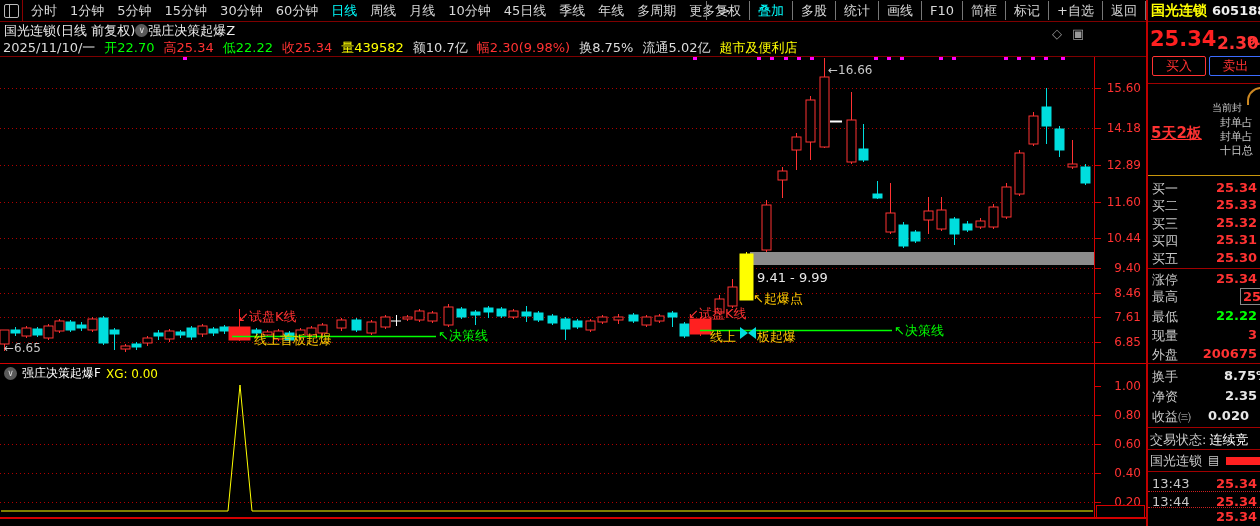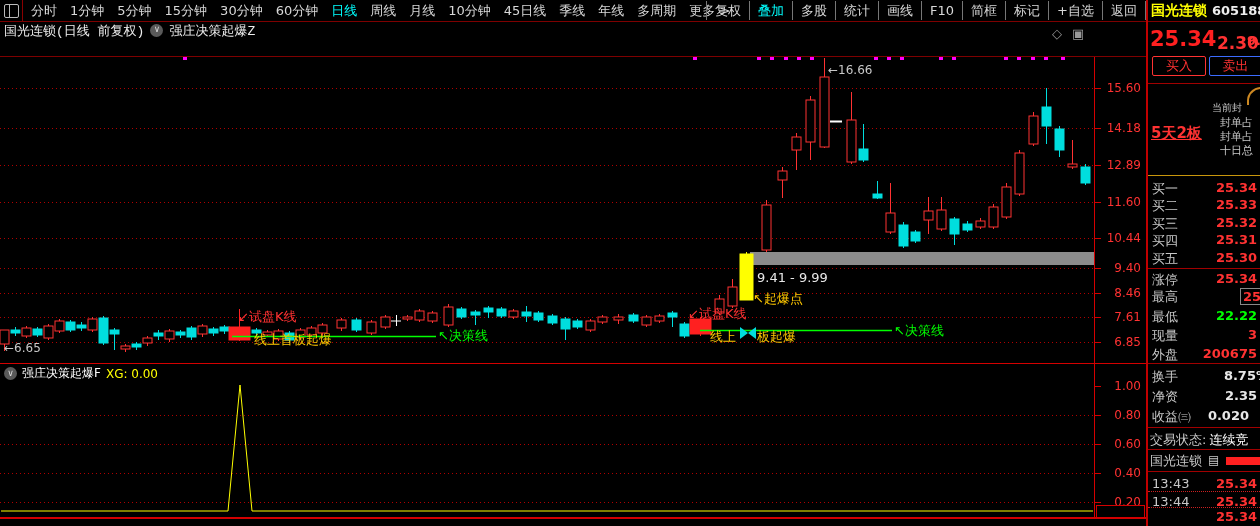--- a/index.html
+++ b/index.html
@@ -9,21 +9,21 @@
   .win-icon{display:inline-block;width:13px;height:12px;border:1px solid #bbb;border-radius:2px;margin-left:4px;position:relative;}
   .win-icon:after{content:"";position:absolute;left:4px;top:0;width:1px;height:12px;background:#bbb;}
   .icon-sep{position:absolute;left:22px;top:0;width:1px;height:21px;background:#8a0000;}
   .tb-left{display:flex;gap:13px;margin-left:12px;white-space:nowrap;}
   .tb-item{cursor:default;}
   .tb-item.active{color:#00ffff;}
   .tb-right{position:absolute;right:1px;top:1px;height:19px;display:flex;align-items:center;}
   .tb-right .tb-item{padding:0 8px;border-left:1px solid #777;line-height:19px;}
   .tb-right .tb-item:last-child{border-right:1px solid #777;}
   .toolbar-underline{position:absolute;top:21px;left:0;width:1260px;height:1px;background:#7e0000;}
-  .title-row{position:absolute;top:23px;left:4px;height:15px;display:flex;align-items:center;gap:6px;color:#ededed;font-size:13px;white-space:nowrap;font-family:Liberation Mono, monospace;}
+  .title-row{position:absolute;top:23px;left:4px;height:15px;display:flex;align-items:center;color:#ededed;font-size:13px;white-space:nowrap;}
   .circ-icon{display:inline-flex;align-items:center;justify-content:center;width:13px;height:13px;border-radius:50%;background:#5a5a5a;color:#ddd;font-size:9px;line-height:13px;}
   .chart-corner-icons{position:absolute;left:1052px;top:26px;color:#999;font-size:13px;display:flex;gap:10px;}
   .info-row{position:absolute;top:39px;left:3px;height:16px;display:flex;gap:9px;font-size:13px;white-space:nowrap;}
   .main-svg{position:absolute;top:56px;left:0;}
   .xg-svg{position:absolute;top:363px;left:0;}
   .xg-title{position:absolute;top:365px;left:4px;display:flex;align-items:center;gap:5px;font-size:12px;color:#fff;white-space:nowrap;}
   .bottom-line{position:absolute;top:517px;left:0;width:1147px;height:2px;background:#d40000;}
   .right-vline{position:absolute;left:1146px;top:0;width:2px;height:526px;background:#c00000;}
   .corner-box{position:absolute;left:1096px;top:505px;width:47px;height:11px;border:1px solid #d40000;}
   .rpanel{position:absolute;left:1148px;top:0;width:112px;height:526px;font-size:13px;color:#c8c8c8;}
@@ -72,20 +72,33 @@
   <div class="title-row">
     <span>国光连锁(日线 前复权)</span>
     <span class="circ-icon">∨</span>
     <span>强庄决策起爆Z</span>
   </div>
   <div class="chart-corner-icons">
     <span>◇</span>
     <span>▣</span>
   </div>
 
+  <div class="info-row">
+      <span style="color: rgb(220, 220, 220);">2025/11/10/一</span>
+      <span style="color: rgb(0, 255, 0);">开22.70</span>
+      <span style="color: rgb(255, 50, 50);">高25.34</span>
+      <span style="color: rgb(0, 255, 0);">低22.22</span>
+      <span style="color: rgb(255, 50, 50);">收25.34</span>
+      <span style="color: rgb(255, 255, 0);">量439582</span>
+      <span style="color: rgb(220, 220, 220);">额10.7亿</span>
+      <span style="color: rgb(255, 50, 50);">幅2.30(9.98%)</span>
+      <span style="color: rgb(220, 220, 220);">换8.75%</span>
+      <span style="color: rgb(220, 220, 220);">流通5.02亿</span>
+      <span style="color: rgb(255, 255, 0);">超市及便利店</span>
+    </div>
 
   <svg class="main-svg" width="1147" height="307" viewBox="0 56 1147 307">
       <line x1="0" y1="56.5" x2="1147" y2="56.5" stroke="#7e0000"></line>
       <line x1="0" y1="88.5" x2="1094" y2="88.5" stroke="#b00000" stroke-dasharray="1,3"></line>
       <line x1="1094" y1="88.5" x2="1101" y2="88.5" stroke="#d40000"></line>
       <text x="1141" y="92" fill="#ff3232" font-size="12" text-anchor="end">15.60</text>
       <line x1="0" y1="128.5" x2="1094" y2="128.5" stroke="#b00000" stroke-dasharray="1,3"></line>
       <line x1="1094" y1="128.5" x2="1101" y2="128.5" stroke="#d40000"></line>
       <text x="1141" y="132" fill="#ff3232" font-size="12" text-anchor="end">14.18</text>
       <line x1="0" y1="165.5" x2="1094" y2="165.5" stroke="#b00000" stroke-dasharray="1,3"></line>

